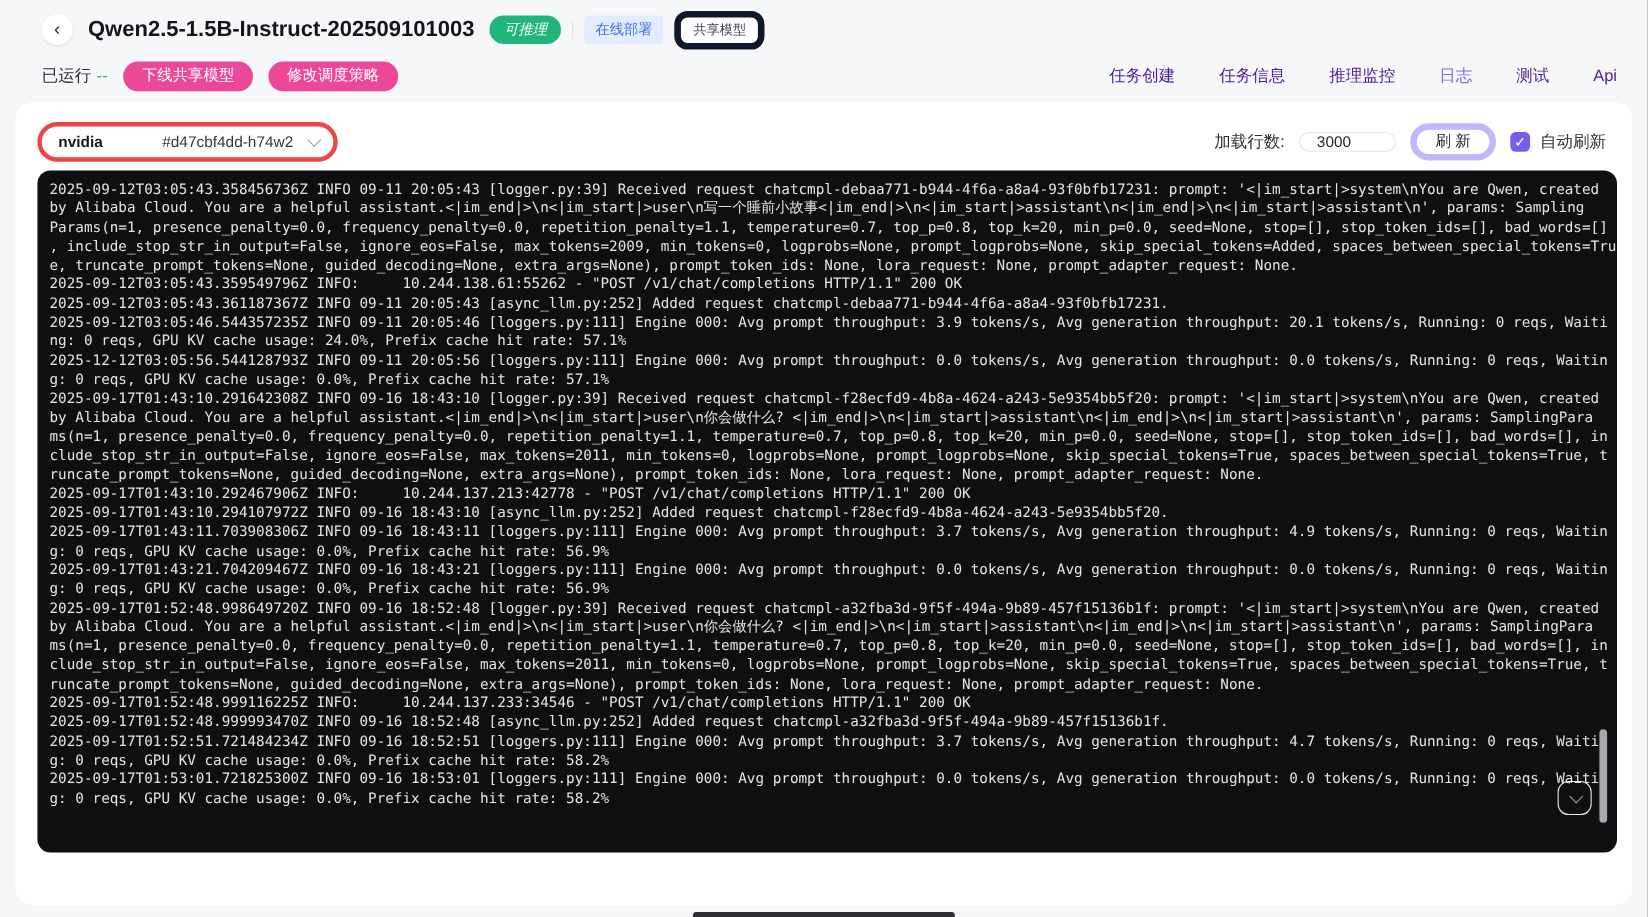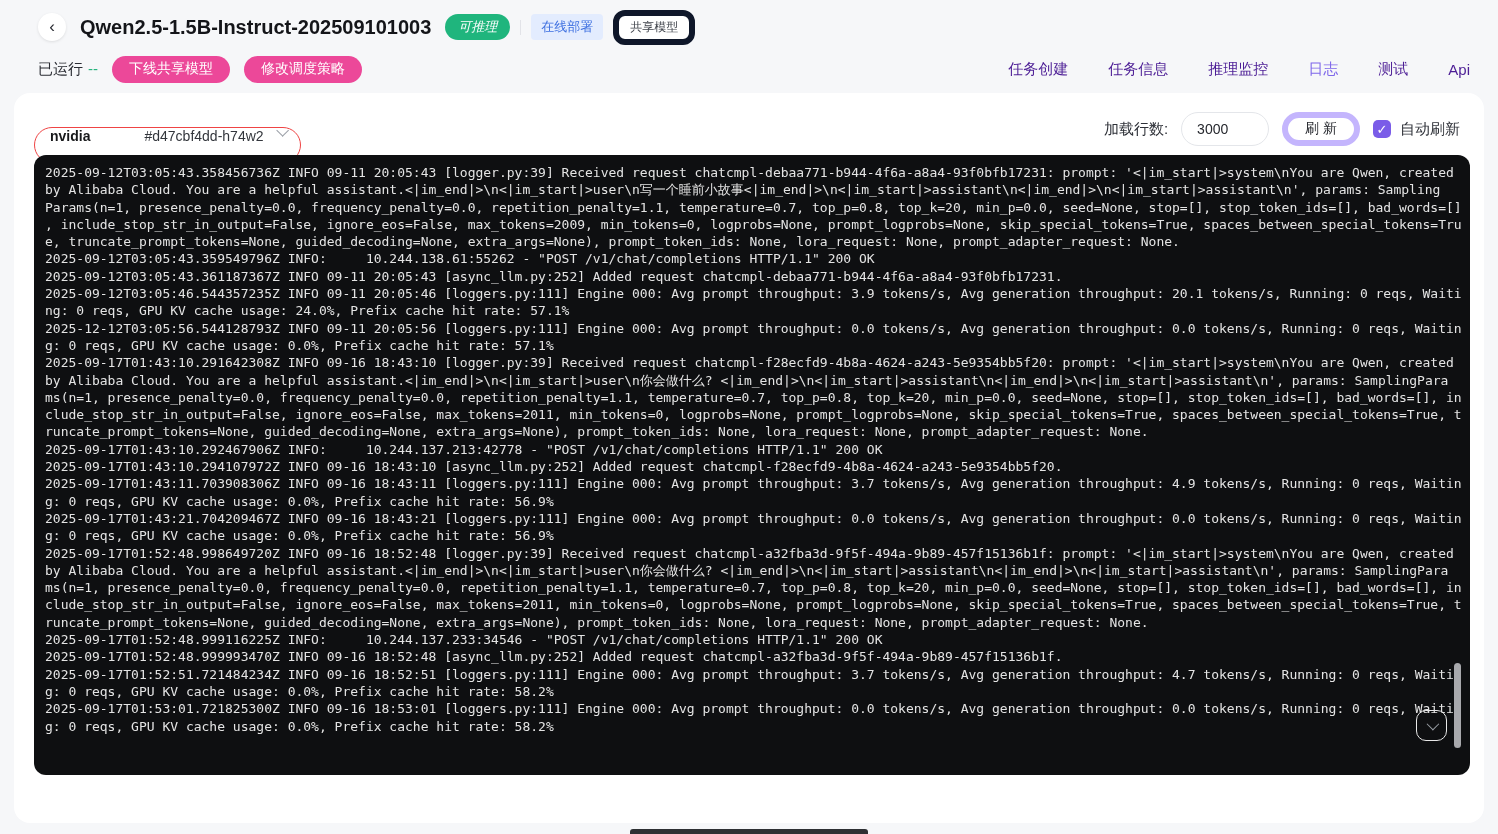--- a/index.html
+++ b/index.html
@@ -40,35 +40,35 @@
   .nav-tabs { position:absolute; right:28px; top:55px; height:28px; display:flex; align-items:center; gap:40px; }
   .tab { font-size:15px; color:#4c1d95; cursor:pointer; white-space:nowrap; }
   .tab.active { color:#7f68ea; }
 
   
   .card {
     position:absolute; left:14px; right:14px; top:93px; bottom:11px;
     background:#ffffff; border-radius:16px;
   }
   .instance-select {
-    position:absolute; left:20px; top:34px; height:36px;
-    border:1px solid #ef4444; border-radius:18px; background:#fff;
-    display:flex; gap:6px; padding:0 15px; cursor:pointer;
+    position:absolute; left:20px; top:18px; height:36px;
+    border:4px solid #ef4444; border-radius:18px; background:#fff;
+    display:flex; align-items:center; gap:6px; padding:0 15px; cursor:pointer;
   }
   .instance-select .vendor { font-weight:bold; font-size:14px; color:#17181a; }
   .instance-select .inst-id { font-size:14px; color:#33363c;margin-left:48px; }
   .chev-down {
     width:9px; height:9px; border-right:1.5px solid #9ca0a8; border-bottom:1.5px solid #9ca0a8;
     transform:rotate(45deg) translateY(-3px); margin-left:6px;
   }
 
   .controls-right { position:absolute; right:24px; top:19px; height:34px; display:flex; align-items:center; gap:13px; }
   .ctl-label { font-size:15px; color:#2e3138; white-space:nowrap; }
   .lines-input {
-    width:88px; height:34px; border:1px solid #e4e6ea; border-radius:17px;
+    width:88px; height:18px; border:1px solid #e4e6ea; border-radius:17px;
     font-size:14px; color:#26282e; padding:0 15px; outline:none;
     font-family:inherit; background:#fff;
   }
   .refresh-btn {
     height:34px; padding:0 17px; background:#ffffff; border:6px solid #c4b5fd;
     border-radius:17px; font-size:14px; color:#26282e; cursor:pointer;
     font-family:inherit; white-space:nowrap;
   }
   .auto-refresh { display:flex; align-items:center; gap:9px; cursor:pointer; }
   .checkbox {
@@ -159,21 +159,21 @@
       </div>
       <span class="ctl-label">自动刷新</span>
     </div>
   </div>
 
   <div class="log-wrap">
     <div>
         <div class="log-line">2025-09-12T03:05:43.358456736Z INFO 09-11 20:05:43 [logger.py:39] Received request chatcmpl-debaa771-b944-4f6a-a8a4-93f0bfb17231: prompt: '&lt;|im_start|&gt;system\nYou are Qwen, created</div>
         <div class="log-line">by Alibaba Cloud. You are a helpful assistant.&lt;|im_end|&gt;\n&lt;|im_start|&gt;user\n写一个睡前小故事&lt;|im_end|&gt;\n&lt;|im_start|&gt;assistant\n&lt;|im_end|&gt;\n&lt;|im_start|&gt;assistant\n', params: Sampling</div>
         <div class="log-line">Params(n=1, presence_penalty=0.0, frequency_penalty=0.0, repetition_penalty=1.1, temperature=0.7, top_p=0.8, top_k=20, min_p=0.0, seed=None, stop=[], stop_token_ids=[], bad_words=[]</div>
-        <div class="log-line">, include_stop_str_in_output=False, ignore_eos=False, max_tokens=2009, min_tokens=0, logprobs=None, prompt_logprobs=None, skip_special_tokens=True, spaces_between_special_tokens=Tru</div>
+        <div class="log-line">, include_stop_str_in_output=False, ignore_eos=False, max_tokens=2009, min_tokens=0, logprobs=None, prompt_logprobs=None, skip_special_tokens=Added, spaces_between_special_tokens=Tru</div>
         <div class="log-line">e, truncate_prompt_tokens=None, guided_decoding=None, extra_args=None), prompt_token_ids: None, lora_request: None, prompt_adapter_request: None.</div>
         <div class="log-line">2025-09-12T03:05:43.359549796Z INFO:     10.244.138.61:55262 - "POST /v1/chat/completions HTTP/1.1" 200 OK</div>
         <div class="log-line">2025-09-12T03:05:43.361187367Z INFO 09-11 20:05:43 [async_llm.py:252] Added request chatcmpl-debaa771-b944-4f6a-a8a4-93f0bfb17231.</div>
         <div class="log-line">2025-09-12T03:05:46.544357235Z INFO 09-11 20:05:46 [loggers.py:111] Engine 000: Avg prompt throughput: 3.9 tokens/s, Avg generation throughput: 20.1 tokens/s, Running: 0 reqs, Waiti</div>
         <div class="log-line">ng: 0 reqs, GPU KV cache usage: 24.0%, Prefix cache hit rate: 57.1%</div>
         <div class="log-line">2025-12-12T03:05:56.544128793Z INFO 09-11 20:05:56 [loggers.py:111] Engine 000: Avg prompt throughput: 0.0 tokens/s, Avg generation throughput: 0.0 tokens/s, Running: 0 reqs, Waitin</div>
         <div class="log-line">g: 0 reqs, GPU KV cache usage: 0.0%, Prefix cache hit rate: 57.1%</div>
         <div class="log-line">2025-09-17T01:43:10.291642308Z INFO 09-16 18:43:10 [logger.py:39] Received request chatcmpl-f28ecfd9-4b8a-4624-a243-5e9354bb5f20: prompt: '&lt;|im_start|&gt;system\nYou are Qwen, created</div>
         <div class="log-line">by Alibaba Cloud. You are a helpful assistant.&lt;|im_end|&gt;\n&lt;|im_start|&gt;user\n你会做什么? &lt;|im_end|&gt;\n&lt;|im_start|&gt;assistant\n&lt;|im_end|&gt;\n&lt;|im_start|&gt;assistant\n', params: SamplingPara</div>
         <div class="log-line">ms(n=1, presence_penalty=0.0, frequency_penalty=0.0, repetition_penalty=1.1, temperature=0.7, top_p=0.8, top_k=20, min_p=0.0, seed=None, stop=[], stop_token_ids=[], bad_words=[], in</div>

